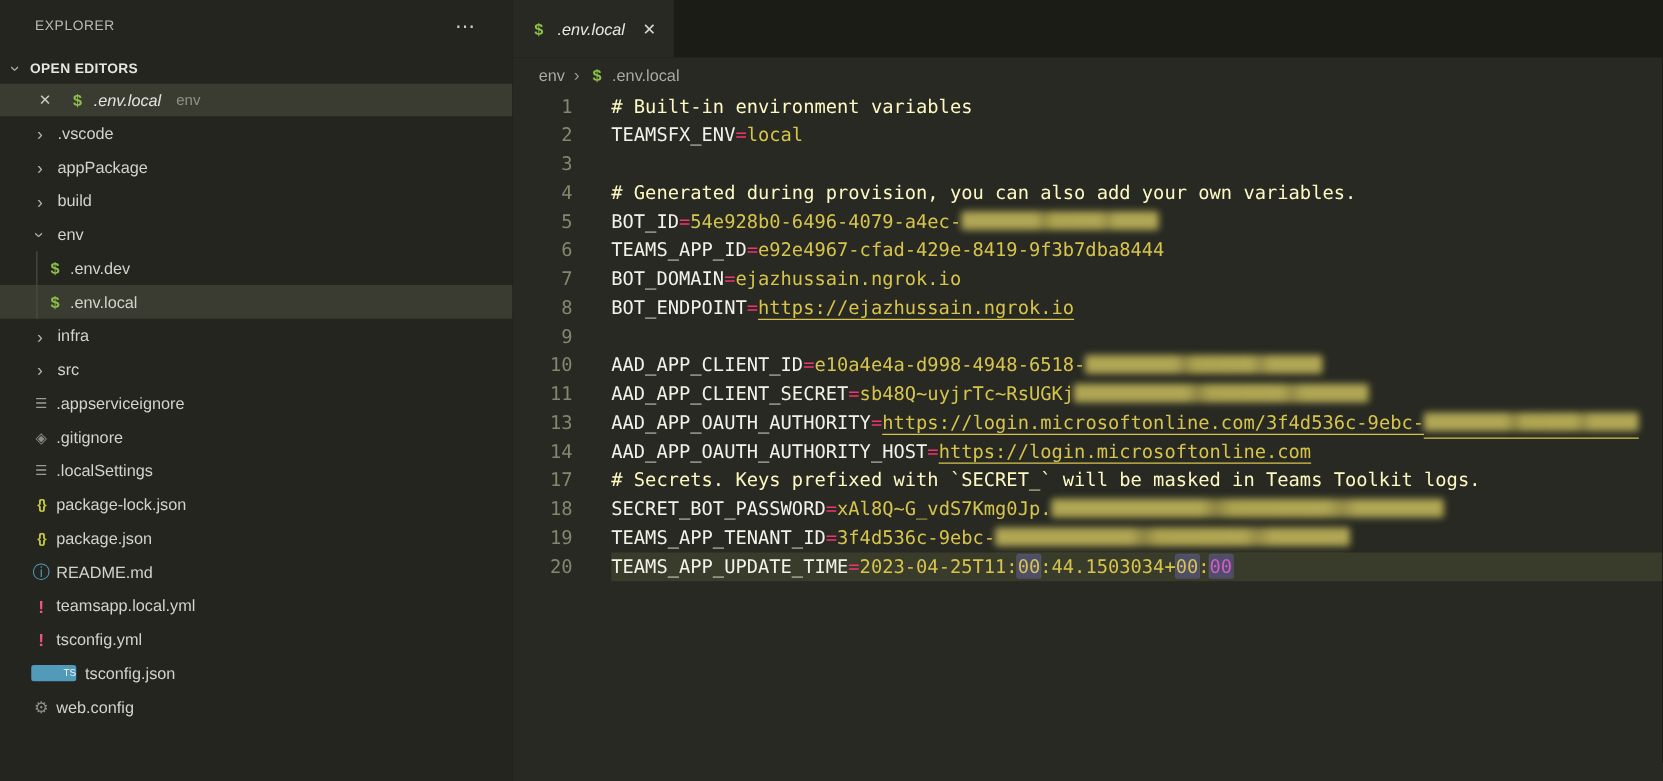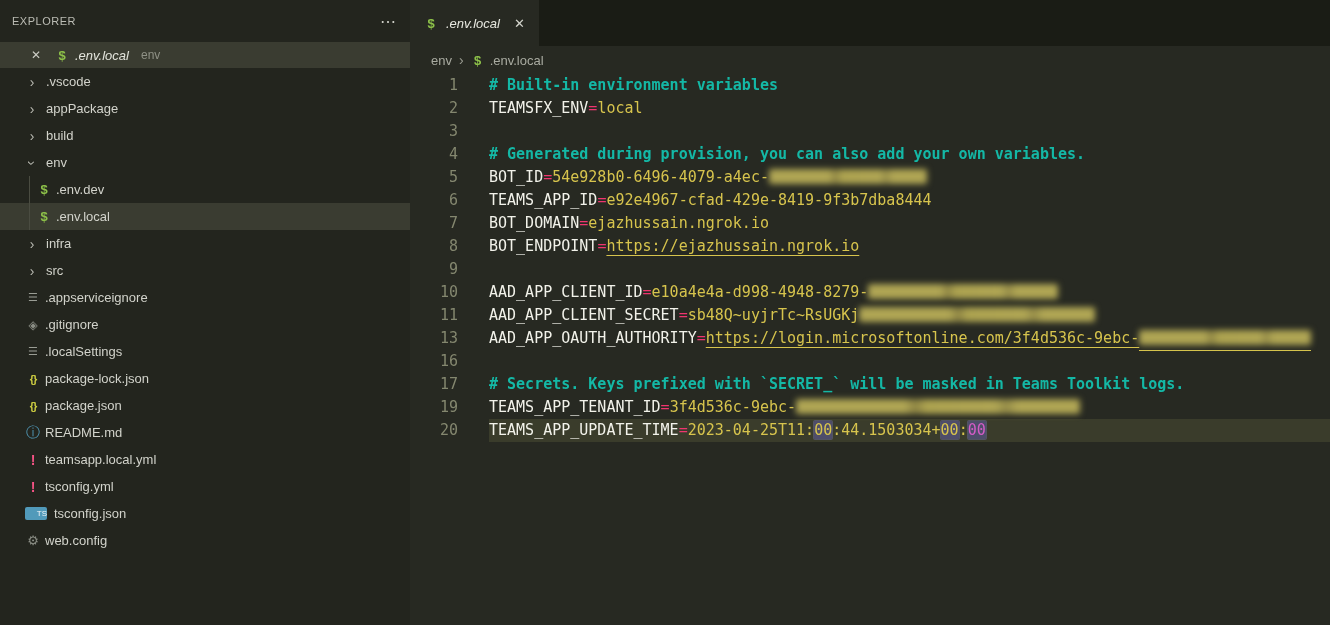--- a/index.html
+++ b/index.html
@@ -2,21 +2,21 @@
 <html><head>
 <meta charset="utf-8">
 <style>
   * { margin:0; padding:0; box-sizing:border-box; }
   html,body { width:1330px; height:625px; overflow:hidden; background:#141511; }
   body { font-family:"Liberation Sans", sans-serif; }
   .app { display:flex; width:1330px; height:625px; }
 
   
   .sidebar { width:410px; height:625px; background:#23251e; flex:none; color:#d2d3cb; overflow:hidden; }
-  .sb-title-row { height:42px; display:flex; align-items:center; justify-content:space-between; padding:0 12px;gap:44px; }
+  .sb-title-row { height:42px; display:flex; align-items:center; justify-content:space-between; padding:0 28px;gap:44px; }
   .sb-title { font-size:11px; color:#bbbcb4; letter-spacing:.5px; }
   .sb-ellipsis { color:#cdcec6; font-size:16px; cursor:pointer; letter-spacing:2px; }
   .section-header { height:25px; display:flex; align-items:center; font-size:11px; font-weight:bold; color:#e6e6e1; letter-spacing:.3px; padding-left:6px; cursor:pointer; }
   .section-header .chev { margin-right:4px; }
   .chev { display:inline-block; width:14px; color:#b9bab2; font-size:14px; font-weight:normal; text-align:center; line-height:1; }
   .chev.down { transform:rotate(90deg); }
   .open-editor-item { height:26px; display:flex; align-items:center; padding-left:31px; background:#3a3c31; cursor:pointer; }
   .open-editor-item .close { color:#cdcec6; font-size:12px; width:24px; }
   .oe-name { font-size:13px; font-style:italic; color:#e3e4dc; margin-left:6px; }
   .oe-tag { font-size:12px; color:#8f9186; margin-left:12px; }
@@ -27,21 +27,21 @@
   .tree-row.selected { background:#3a3c31; }
   .tree-row.child { padding-left:36px; }
   .tree-row.child:before { content:""; position:absolute; left:29px; top:0; bottom:0; border-left:1px solid #4a4c41; }
   .tree-row .chev { margin-right:3px; }
   .tree-label { margin-left:4px; }
   .fic { width:16px; display:inline-block; text-align:center; font-size:12px; flex:none; }
   .fic-env { color:#8dc149; font-weight:bold; font-size:13px; }
   .fic-json { color:#cbcb41; font-weight:bold; font-size:11px; letter-spacing:-1px; }
   .fic-yml { color:#f55385; font-weight:bold; font-size:14px; }
   .fic-info { color:#519aba; font-size:14px; }
-  .fic-ts { background:#519aba; color:#f2f6f8; font-size:8px; font-weight:normal; width:22px; height:13px; line-height:13px; border-radius:2px; margin-right:3px;text-align:right; }
+  .fic-ts { background:#519aba; color:#f2f6f8; font-size:8px; font-weight:normal; width:36px; height:13px; line-height:13px; border-radius:2px; margin-right:3px;text-align:right; }
   .fic-gear { color:#8a8d84; font-size:13px; }
   .fic-list { color:#9a9d94; font-size:11px; }
   .fic-git { color:#8a8d84; font-size:12px; transform:rotate(0deg); }
 
   
   .editor { flex:1; display:flex; flex-direction:column; background:#272922; min-width:0; }
   .tabbar { height:46px; background:#1a1c15; display:flex; flex:none; }
   .tab { height:46px; display:flex; align-items:center; padding:0 14px; background:#272922; cursor:pointer; }
   .tab .ic.env { margin-right:8px; }
   .tab-label { font-size:13px; font-style:italic; color:#e7e8e0; }
@@ -49,21 +49,21 @@
   .breadcrumb { height:28px; display:flex; align-items:center; padding-left:21px; font-size:13px; color:#a9aba1; flex:none; }
   .bc-sep { margin:0 7px; color:#9a9c92; font-size:14px; }
   .breadcrumb .ic.env { margin-right:5px; }
   .bc-item { cursor:pointer; }
 
   .code { font-family:"DejaVu Sans Mono", monospace; font-size:15px; line-height:23px; flex:1; overflow:hidden; }
   .code-line { display:flex; height:23px; white-space:pre; }
   .gutter { width:48px; flex:none; text-align:right; color:#84876f; user-select:none; }
   .cl-text { flex:1; margin-left:31px; min-width:0; }
   .code-line.current .cl-text { background:#3a3c2b; }
-  .s-comment { color:#14b8a6;font-weight:bold; }
+  .s-comment { color:#fef9c3; }
   .s-key { color:#f2f2ea; }
   .s-eq { color:#f0356f; }
   .s-val { color:#d7c44d; }
   .s-link { color:#d7c44d; text-decoration:underline; text-underline-offset:4px; cursor:pointer; }
   .s-occ { color:#d7c44d; background:rgba(97,94,170,.5); box-shadow:0 0 0 1px rgba(130,128,200,.35); border-radius:1px; }
   .s-occpink { color:#d45cc6; background:rgba(97,94,170,.5); box-shadow:0 0 0 1px rgba(130,128,200,.35); border-radius:1px; }
   .s-red { display:inline-block; height:15px; vertical-align:-2px; border-radius:2px; filter:blur(3px);
            background:linear-gradient(90deg,#b0a654 0%,#b0a654 38%,#8d8444 42%,#ada350 46%,#b0a654 70%,#948b48 74%,#b0a654 78%,#b0a654 100%); }
   .ulwrap { display:inline-block; border-bottom:1px solid #d7c44d; }
 </style>
@@ -71,20 +71,24 @@
 <body>
 
 <div class="app">
 
   <aside class="sidebar">
     <div class="sb-title-row">
       <span class="sb-title">EXPLORER</span>
       <span class="sb-ellipsis">⋯</span>
     </div>
 
+    <div class="section-header">
+      <span class="chev down">›</span>
+      <span>OPEN EDITORS</span>
+    </div>
 
     <div class="open-editor-item">
       <span class="close">✕</span>
       <span class="ic env">$</span>
       <span class="oe-name">.env.local</span>
       <span class="oe-tag">env</span>
     </div>
 
 
     <div class="tree">
@@ -182,23 +186,24 @@
     <div class="code">
         <div class="code-line"><span class="gutter">1</span><span class="cl-text"><span class="s-comment"># Built-in environment variables</span></span></div>
         <div class="code-line"><span class="gutter">2</span><span class="cl-text"><span class="s-key">TEAMSFX_ENV</span><span class="s-eq">=</span><span class="s-val">local</span></span></div>
         <div class="code-line"><span class="gutter">3</span><span class="cl-text"></span></div>
         <div class="code-line"><span class="gutter">4</span><span class="cl-text"><span class="s-comment"># Generated during provision, you can also add your own variables.</span></span></div>
         <div class="code-line"><span class="gutter">5</span><span class="cl-text"><span class="s-key">BOT_ID</span><span class="s-eq">=</span><span class="s-val">54e928b0-6496-4079-a4ec-</span><span class="s-red" style="width: 158px;"></span></span></div>
         <div class="code-line"><span class="gutter">6</span><span class="cl-text"><span class="s-key">TEAMS_APP_ID</span><span class="s-eq">=</span><span class="s-val">e92e4967-cfad-429e-8419-9f3b7dba8444</span></span></div>
         <div class="code-line"><span class="gutter">7</span><span class="cl-text"><span class="s-key">BOT_DOMAIN</span><span class="s-eq">=</span><span class="s-val">ejazhussain.ngrok.io</span></span></div>
         <div class="code-line"><span class="gutter">8</span><span class="cl-text"><span class="s-key">BOT_ENDPOINT</span><span class="s-eq">=</span><span class="s-link">https://ejazhussain.ngrok.io</span></span></div>
         <div class="code-line"><span class="gutter">9</span><span class="cl-text"></span></div>
-        <div class="code-line"><span class="gutter">10</span><span class="cl-text"><span class="s-key">AAD_APP_CLIENT_ID</span><span class="s-eq">=</span><span class="s-val">e10a4e4a-d998-4948-8279-</span><span class="s-red" style="width: 190px;"></span></span></div>
+        <div class="code-line"><span class="gutter">10</span><span class="cl-text"><span class="s-key">AAD_APP_CLIENT_ID</span><span class="s-eq">=</span><span class="s-val">e10a4e4a-d998-4948-6518-</span><span class="s-red" style="width: 190px;"></span></span></div>
         <div class="code-line"><span class="gutter">11</span><span class="cl-text"><span class="s-key">AAD_APP_CLIENT_SECRET</span><span class="s-eq">=</span><span class="s-val">sb48Q~uyjrTc~RsUGKj</span><span class="s-red" style="width: 236px;"></span></span></div>
         <div class="code-line"><span class="gutter">13</span><span class="cl-text"><span class="s-key">AAD_APP_OAUTH_AUTHORITY</span><span class="s-eq">=</span><span class="s-link">https://login.microsoftonline.com/3f4d536c-9ebc-</span><span class="ulwrap"><span class="s-red" style="width: 172px;"></span></span></span></div>
-        <div class="code-line"><span class="gutter">16</span><span class="cl-text"></span></div>
+        <div class="code-line"><span class="gutter">14</span><span class="cl-text"><span class="s-key">AAD_APP_OAUTH_AUTHORITY_HOST</span><span class="s-eq">=</span><span class="s-link">https://login.microsoftonline.com</span></span></div>
         <div class="code-line"><span class="gutter">17</span><span class="cl-text"><span class="s-comment"># Secrets. Keys prefixed with `SECRET_` will be masked in Teams Toolkit logs.</span></span></div>
+        <div class="code-line"><span class="gutter">18</span><span class="cl-text"><span class="s-key">SECRET_BOT_PASSWORD</span><span class="s-eq">=</span><span class="s-val">xAl8Q~G_vdS7Kmg0Jp.</span><span class="s-red" style="width: 314px;"></span></span></div>
         <div class="code-line"><span class="gutter">19</span><span class="cl-text"><span class="s-key">TEAMS_APP_TENANT_ID</span><span class="s-eq">=</span><span class="s-val">3f4d536c-9ebc-</span><span class="s-red" style="width: 284px;"></span></span></div>
         <div class="code-line current"><span class="gutter">20</span><span class="cl-text"><span class="s-key">TEAMS_APP_UPDATE_TIME</span><span class="s-eq">=</span><span class="s-val">2023-04-25T11:</span><span class="s-occ">00</span><span class="s-val">:44.1503034+</span><span class="s-occ">00</span><span class="s-val">:</span><span class="s-occpink">00</span></span></div>
       </div>
   </main>
 
 </div>
 
 </body></html>

